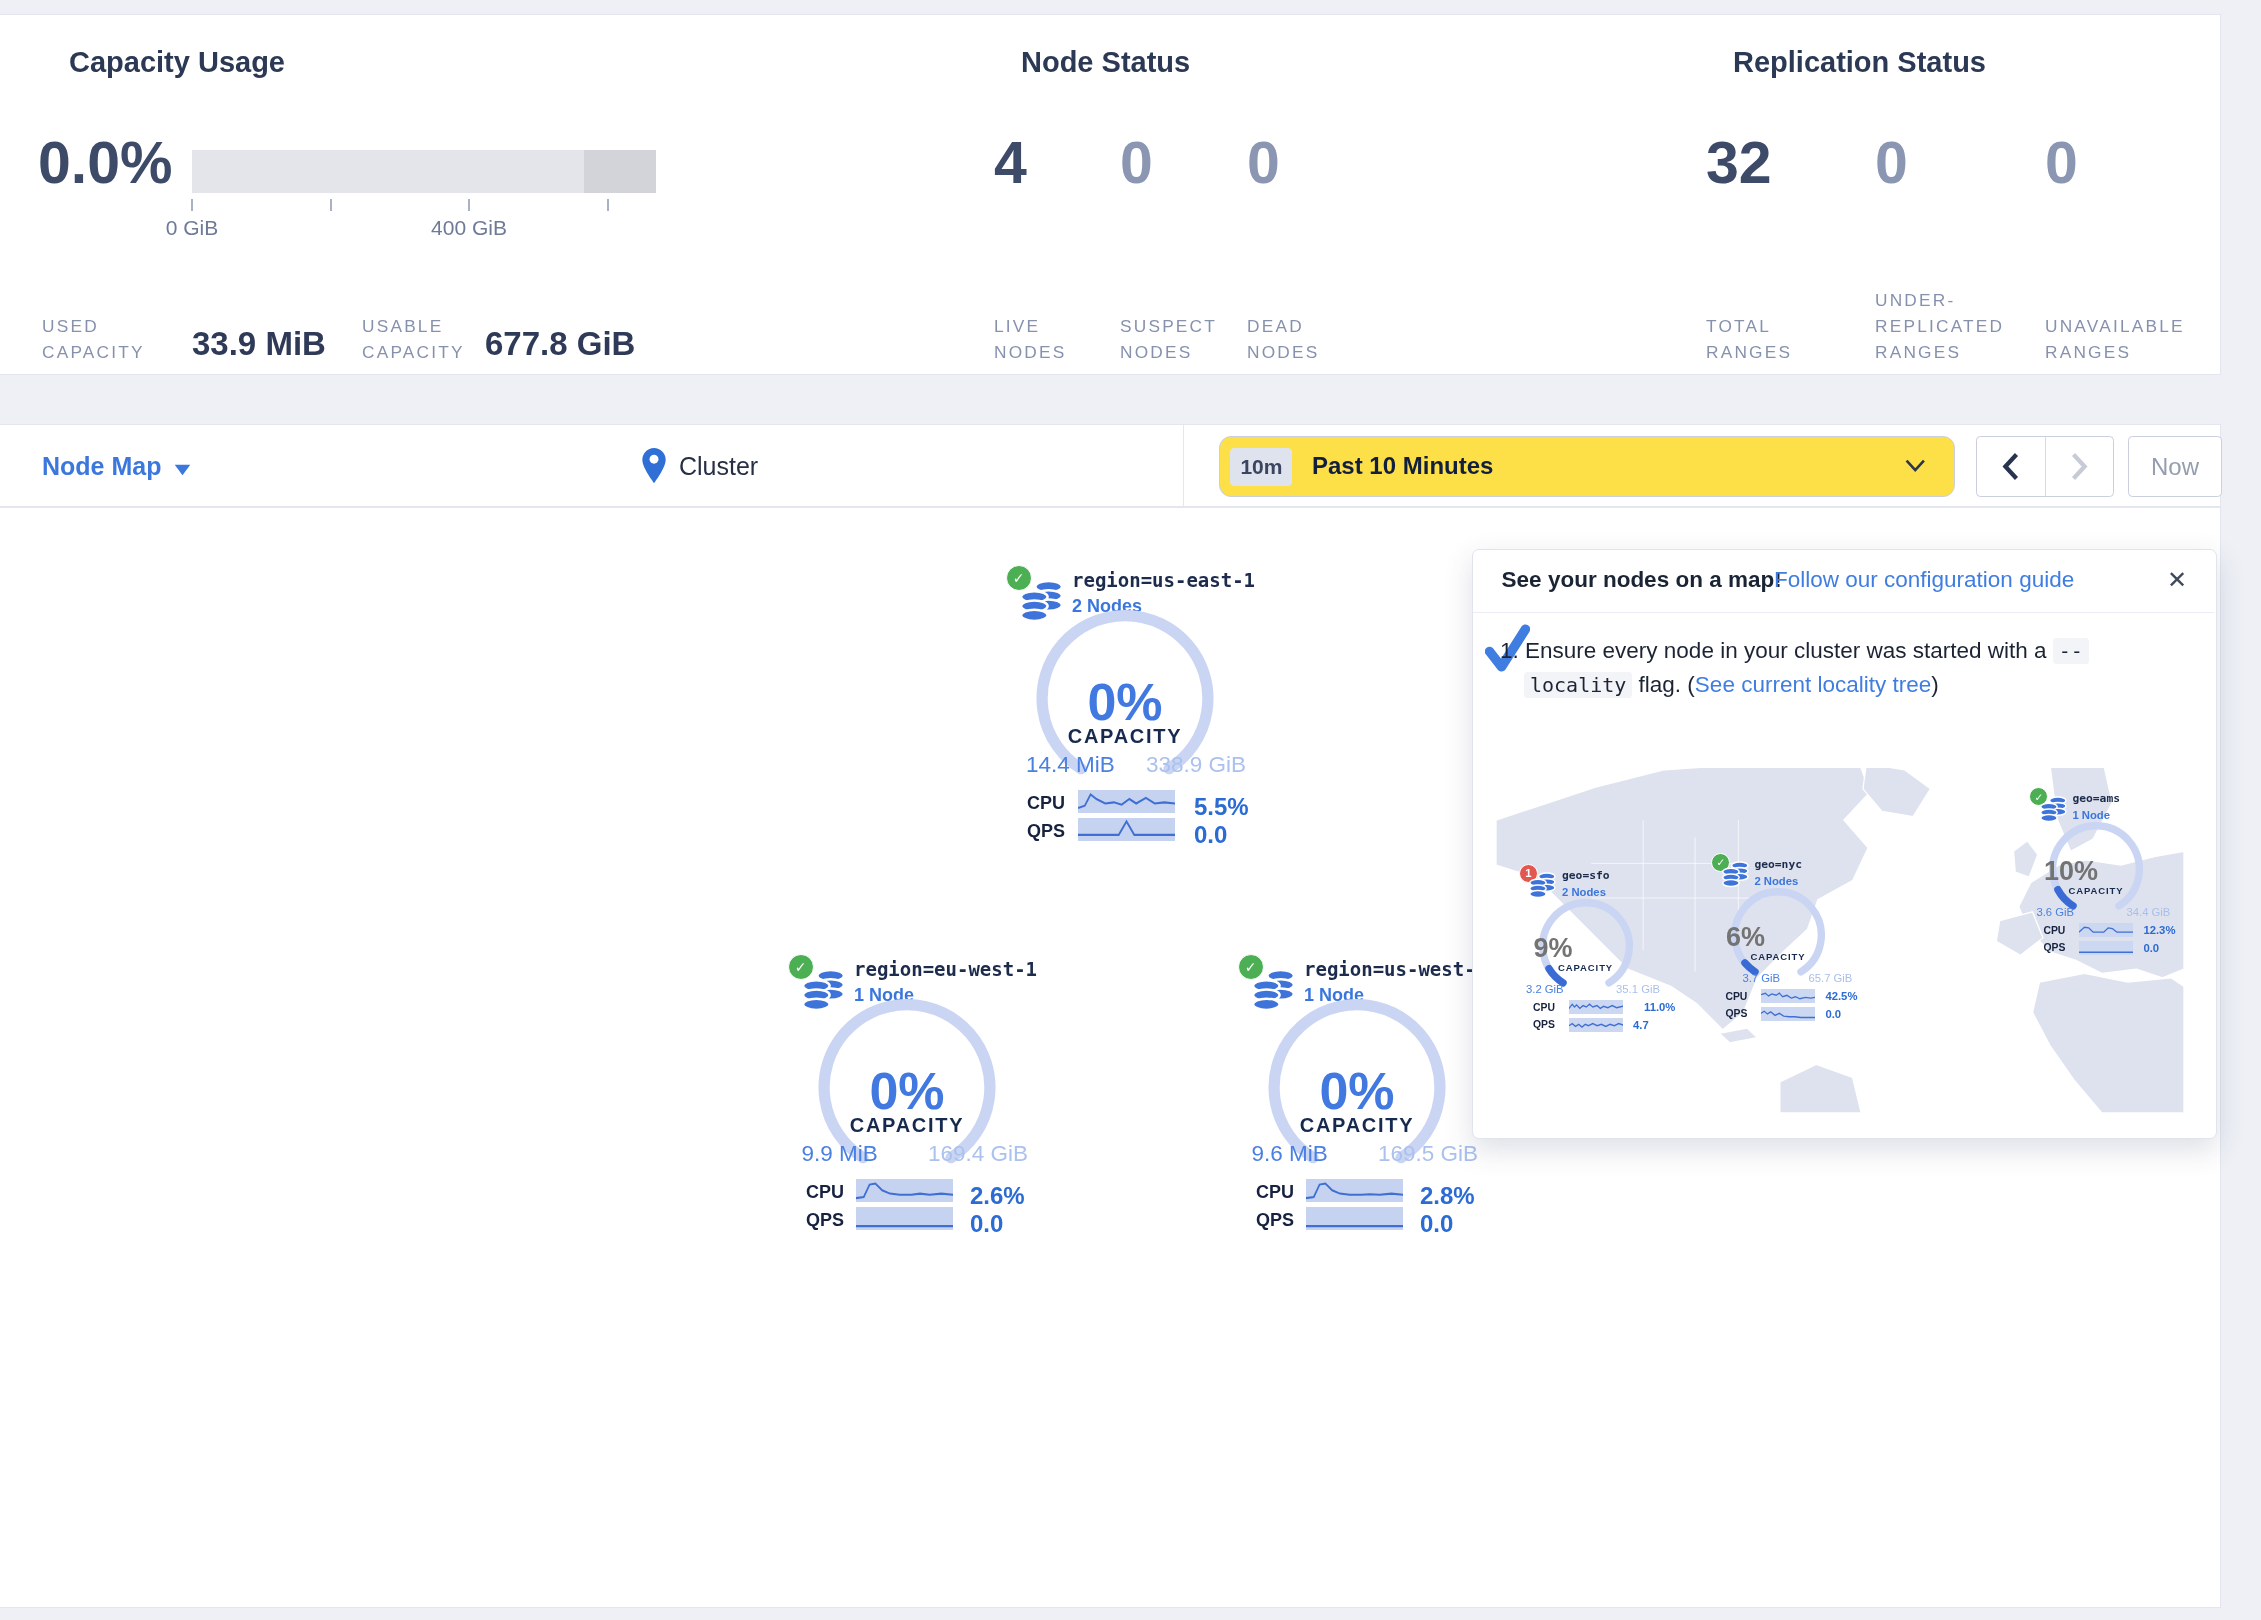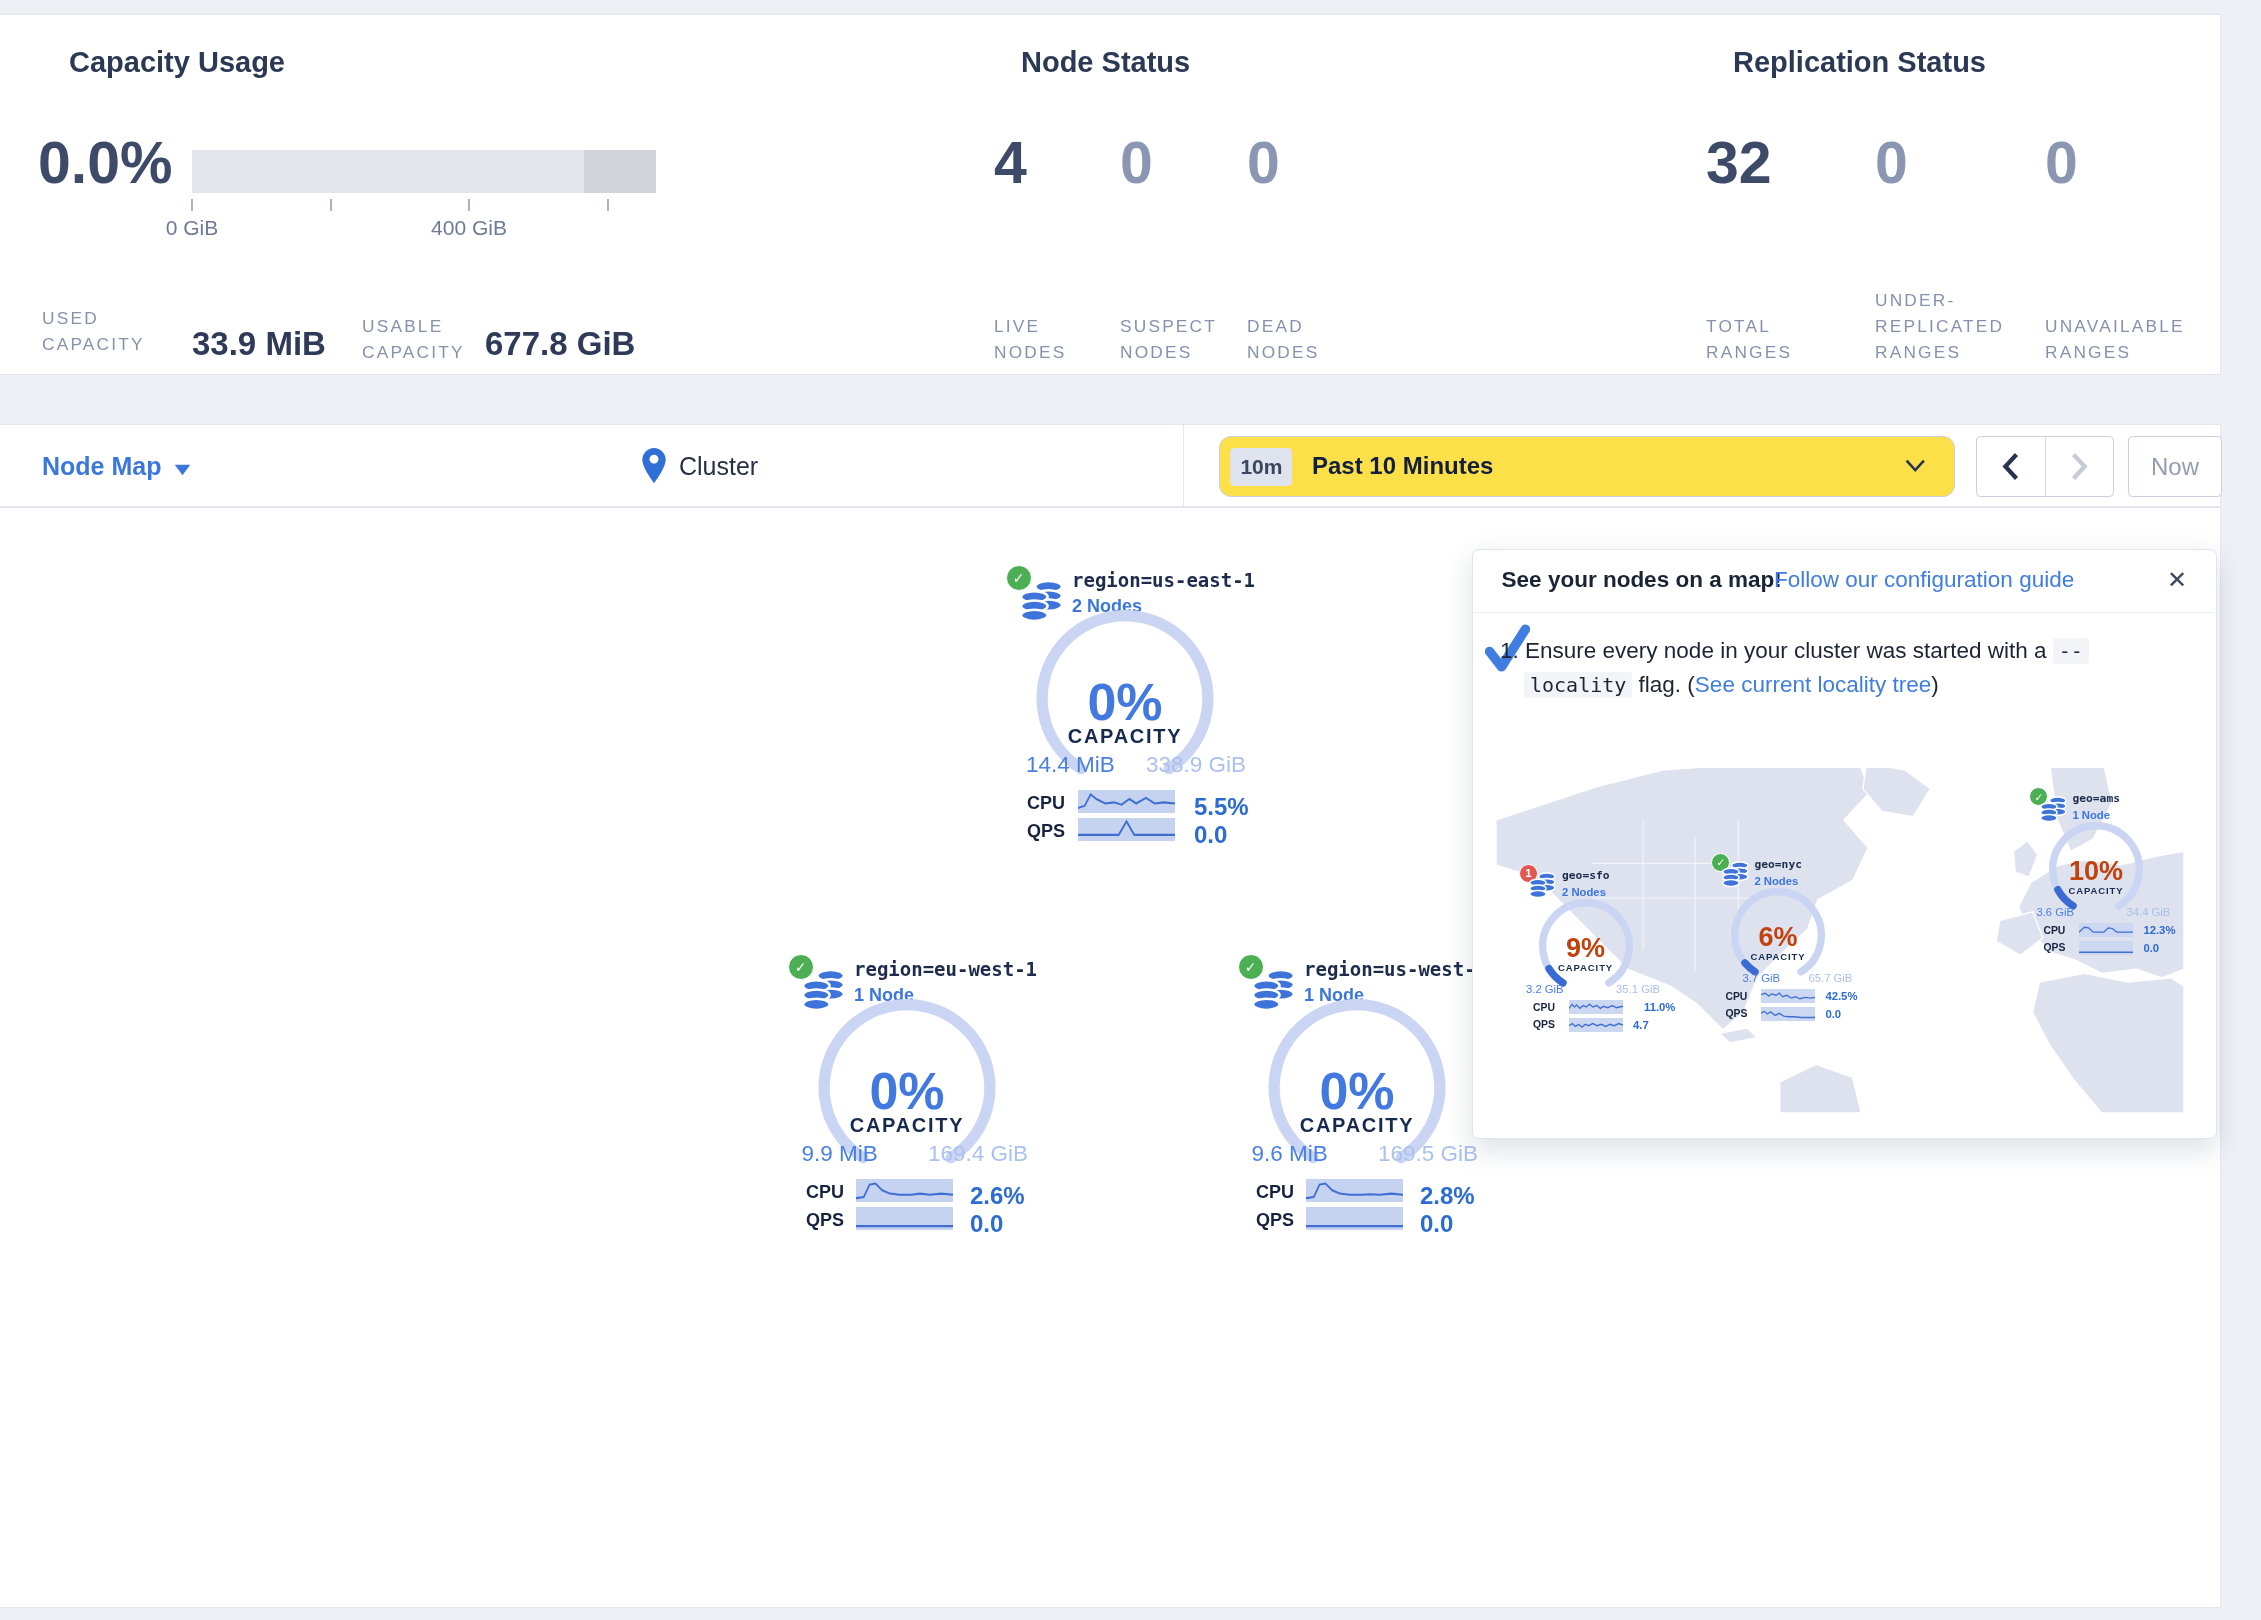--- a/index.html
+++ b/index.html
@@ -38,21 +38,21 @@
   .spark svg{display:block;width:100%;height:100%;}
   
   .popup{position:absolute;background:#fff;border:0.9px solid #e0e4ed;border-radius:7px;box-shadow:0 10.4px 29px rgba(44,56,92,.16);}
   .popup-title{font-size:22.5px;font-weight:700;color:#1a2434;}
   .popup-link{font-size:22.5px;color:#3f7de0;}
   .popup-body{font-size:22.5px;color:#1c2334;line-height:33px;}
   .codechip{font-family:"DejaVu Sans Mono","Liberation Mono",monospace;font-size:20px;background:#f3f4f8;border-radius:3.5px;padding:0.9px 6px;color:#1c2334;}
   .mini{position:absolute;width:173px;}
   .mini-title{font-family:"DejaVu Sans Mono","Liberation Mono",monospace;font-weight:700;font-size:11.3px;color:#1d2b4d;white-space:nowrap;}
   .mini-nodes{font-size:11.3px;font-weight:700;color:#3b76dd;}
-  .mini-pct{position:absolute;text-align:center;font-weight:700;font-size:27px;color:#c2410c;}
+  .mini-pct{position:absolute;text-align:left;font-weight:700;font-size:27px;color:#737373;}
   .mini-cap{position:absolute;text-align:center;font-weight:700;font-size:9.5px;letter-spacing:0.9px;color:#16294e;}
   .mini-used{position:absolute;font-size:11.3px;color:#4a80e2;}
   .mini-total{position:absolute;font-size:11.3px;color:#a9bfea;text-align:right;}
   .mini-label{position:absolute;font-size:10.4px;font-weight:700;color:#16223f;}
   .mini-mval{position:absolute;font-size:11.3px;font-weight:700;color:#2b6bd3;}
   .mini-spark{position:absolute;background:#ccd7f2;}
 </style>
 </head>
 <body>
 
@@ -64,21 +64,21 @@
     <div class="abs bignum" style="left:38px;top:119px;">0.0%</div>
     <div class="bar-track" style="left:192px;top:135px;width:464px;height:43px;">
       <div class="bar-dark" style="right:0;top:0;width:72px;height:43px;"></div>
     </div>
     <div class="tick" style="left:191px;top:184px;"></div>
     <div class="tick" style="left:330px;top:184px;"></div>
     <div class="tick" style="left:468px;top:184px;"></div>
     <div class="tick" style="left:607px;top:184px;"></div>
     <div class="tick-label" style="left:192px;top:201px;">0 GiB</div>
     <div class="tick-label" style="left:469px;top:201px;">400 GiB</div>
-    <div class="abs caps-label" style="left:42px;top:278px;width:139px;height:64px;">USED CAPACITY</div>
+    <div class="abs caps-label" style="left:42px;top:286px;width:139px;height:64px;">USED CAPACITY</div>
     <div class="abs stat-value" style="left:192px;top:310px;">33.9 MiB</div>
     <div class="abs caps-label" style="left:362px;top:286px;width:147px;height:64px;">USABLE CAPACITY</div>
     <div class="abs stat-value" style="left:485px;top:310px;">677.8 GiB</div>
 
     <div class="abs sec-title" style="left:994px;top:31px;">Node Status</div>
     <div class="abs bignum" style="left:994px;top:119px;">4</div>
     <div class="abs bignum muted" style="left:1120px;top:119px;">0</div>
     <div class="abs bignum muted" style="left:1247px;top:119px;">0</div>
     <div class="abs caps-label" style="left:994px;top:251px;width:95px;height:99px;">LIVE NODES</div>
     <div class="abs caps-label" style="left:1120px;top:251px;width:113px;height:99px;">SUSPECT NODES</div>

